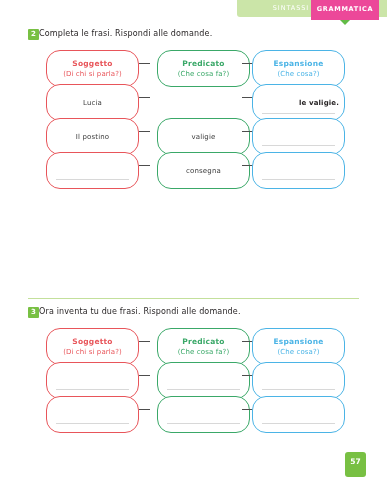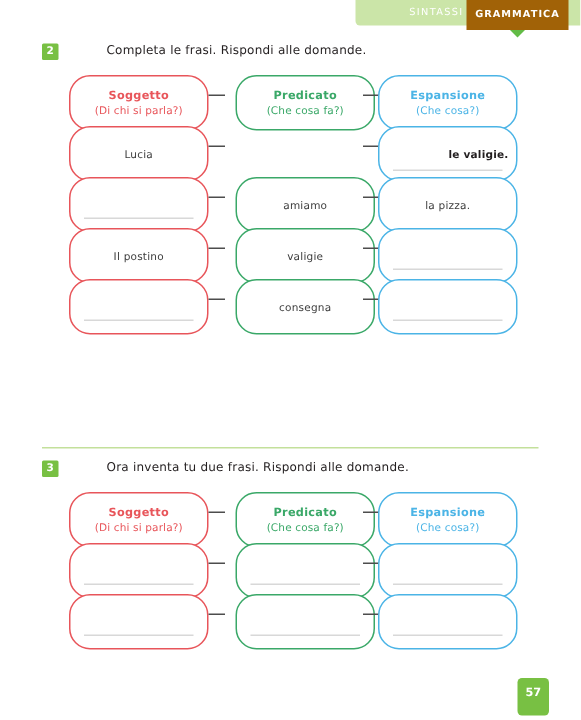--- a/index.html
+++ b/index.html
@@ -41,21 +41,21 @@
     color: #ffffff;
     font-family: "DejaVu Sans", sans-serif;
     white-space: nowrap;
   }
   .tab-dark {
     position: absolute;
     top: 0;
     right: 8px;
     width: 68px;
     height: 20px;
-    background: #a16207;
+    background: #ec4899;
   }
   .tab-dark::after {
     content: "";
     position: absolute;
     left: 50%;
     bottom: -5px;
     margin-left: -5px;
     width: 0;
     height: 0;
     border-left: 5px solid transparent;
@@ -98,21 +98,21 @@
     background: #78c043;
     color: #ffffff;
     font-size: 7px;
     font-weight: bold;
     text-align: center;
     line-height: 11px;
     border-radius: 1px;
   }
   .ex-title {
     position: absolute;
-    left: 59px;
+    left: 27px;
     top: 1px;
     font-size: 8px;
     color: #231f20;
     letter-spacing: 0.15px;
     white-space: nowrap;
     padding-left: 12px;
   }
 
   
   .row {
@@ -265,34 +265,20 @@
       <div class="cell-value">Lucia</div>
     </div>
     <div class="connector c0"></div>
     <div class="connector c1"></div>
     <div class="cell col2 blue has-answer">
       <div class="cell-value answer">le valigie.</div>
       <div class="write-line"></div>
     </div>
   </div>
 
-  <div class="row">
-    <div class="cell col0 red">
-      <div class="cell-value"></div>
-      <div class="write-line"></div>
-    </div>
-    <div class="connector c0"></div>
-    <div class="cell col1 green">
-      <div class="cell-value">amiamo</div>
-    </div>
-    <div class="connector c1"></div>
-    <div class="cell col2 blue">
-      <div class="cell-value">la pizza.</div>
-    </div>
-  </div>
 
 
   <div class="row">
     <div class="cell col0 red">
       <div class="cell-value">Il postino</div>
     </div>
     <div class="connector c0"></div>
     <div class="cell col1 green">
       <div class="cell-value">valigie</div>
     </div>

